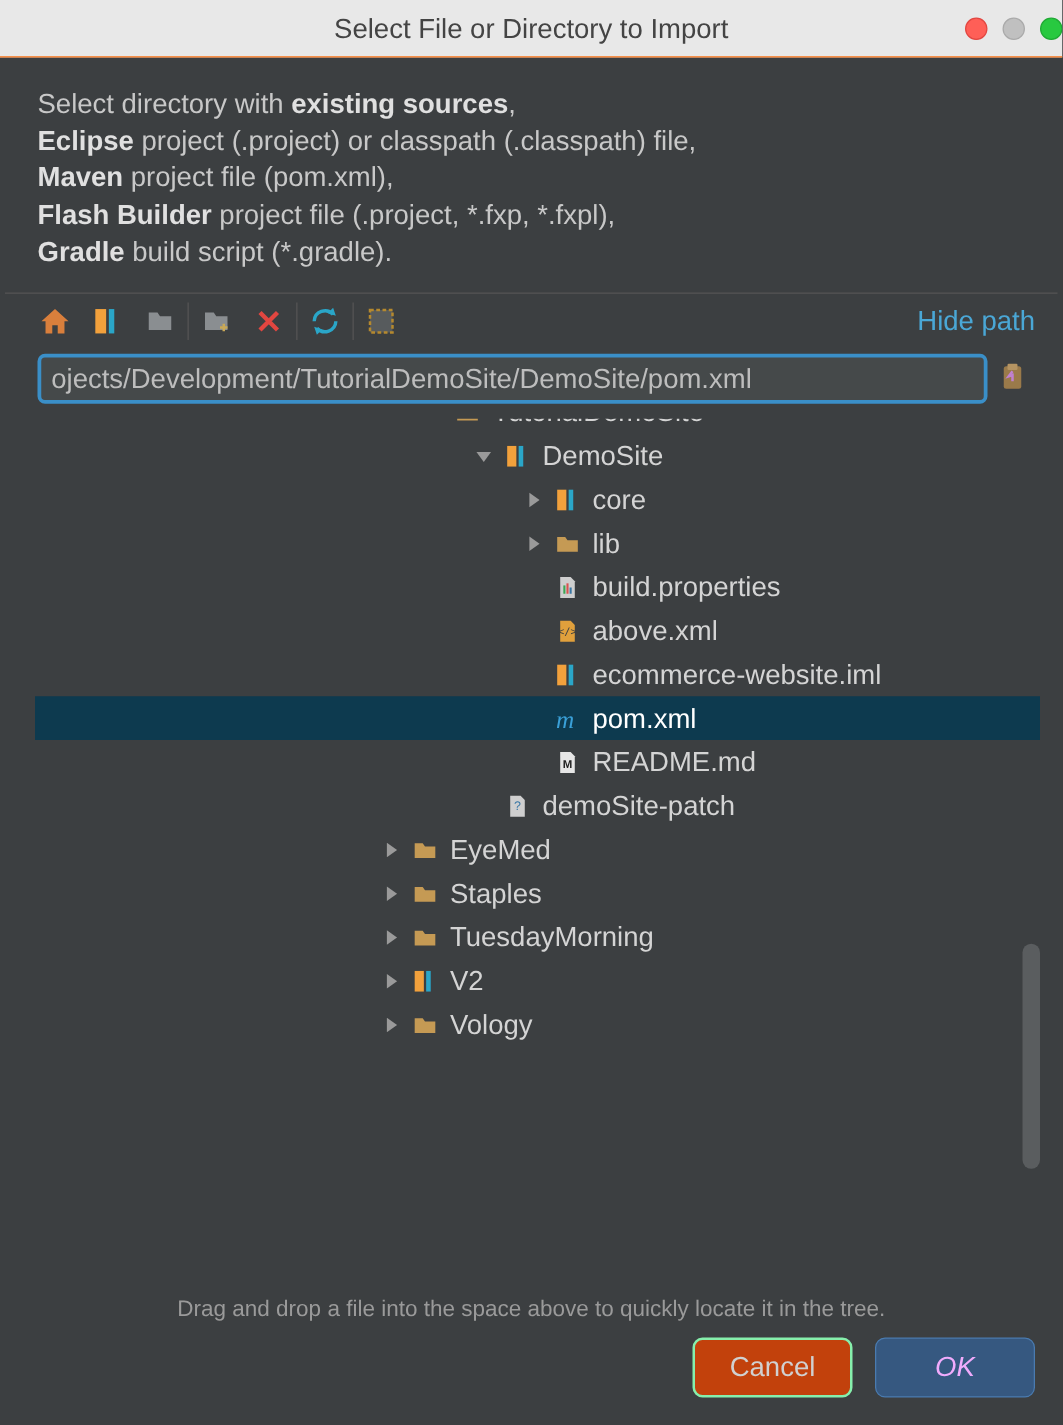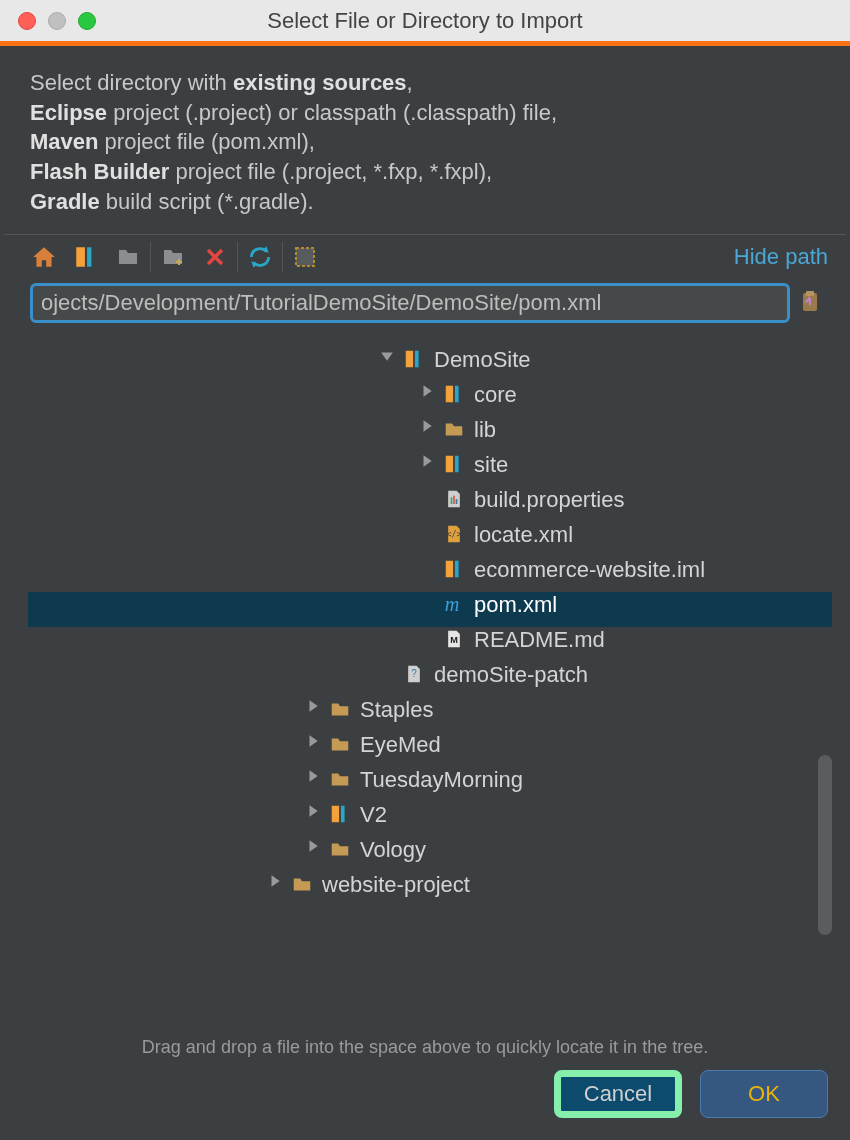--- a/index.html
+++ b/index.html
@@ -13,21 +13,22 @@
     display: flex;
     flex-direction: column;
   }
   
   .titlebar {
     height: 46px;
     background: #e8e8e8;
     display: flex;
     align-items: center;
     position: relative;
-    border-bottom: 5px solid #f97316;
+    border-bottom: 1px solid #f97316;
+    justify-content: flex-end;
   }
   .traffic-lights {
     display: flex;
     gap: 12px;
     padding-left: 18px;
   }
   .traffic-light {
     width: 18px; height: 18px; border-radius: 50%;
   }
   .tl-red { background: #ff5f57; border: 1px solid #e24640; }
@@ -106,20 +107,21 @@
   .tree {
     font-size: 22px;
     color: #d4d4d4;
     padding-top: 2px;
     height: 100%;
     overflow-y: hidden;
     position: relative;
   }
   .tree-row {
     display: flex;
+    align-items: center;
     height: 35px;
     white-space: nowrap;
     cursor: default;
   }
   .tree-row.selected {
     background: #0d3a4f;
     color: #ffffff;
   }
   .indent { display:inline-block; }
   .arrow {
@@ -154,29 +156,30 @@
     display: flex;
     justify-content: flex-end;
     gap: 18px;
     padding: 0 22px 22px 0;
   }
   .btn {
     min-width: 128px;
     height: 48px;
     border-radius: 8px;
     font-size: 22px;
-    border: 7px solid #86efac;
-    background: #0c4a6e;
+    border: 2px solid #86efac;
+    background: #c2410c;
     color: #d0d0d0;
     cursor: pointer;
   }
   .btn.primary {
     background: #365880;
     border: 1px solid #4a7bb0;
-    color: #eab308;
+    color: #f0abfc;
+    font-style: italic;
   }
 </style>
 </head>
 <body>
 
 <div class="titlebar">
   <div class="traffic-lights">
     <div class="traffic-light tl-red"></div>
     <div class="traffic-light tl-amber"></div>
     <div class="traffic-light tl-green"></div>
@@ -315,56 +318,41 @@
         </span>
         <span class="node-icon">
           <svg viewBox="0 0 24 24" width="22" height="22">
             <path fill="#c59a54" d="M3 6h7l2 3h9v10H3z"></path>
           </svg>
         </span>
         <span>lib</span>
       </div>
       <div class="tree-row">
         <span class="indent" style="width:390px"></span>
-        <span class="arrow">
-          <svg viewBox="0 0 12 12" width="14" height="14">
-            <path fill="#9a9a9a" d="M3 1l7 5-7 5z"></path>
-          </svg>
-        </span>
-        <span class="node-icon">
-          <svg viewBox="0 0 24 24" width="22" height="22">
-            <rect x="3" y="3" width="8" height="18" fill="#f2a13c"></rect>
-            <rect x="13" y="3" width="4" height="18" fill="#2aa6c8"></rect>
-          </svg>
-        </span>
-        <span>site</span>
-      </div>
-      <div class="tree-row">
-        <span class="indent" style="width:390px"></span>
         <span class="arrow-blank"></span>
         <span class="node-icon">
           <svg viewBox="0 0 24 24" width="20" height="22">
             <path fill="#cfcfcf" d="M5 2h10l4 4v16H5z"></path>
             <rect x="8" y="10" width="2" height="8" fill="#3aa655"></rect>
             <rect x="11" y="8" width="2" height="10" fill="#d9534f"></rect>
             <rect x="14" y="12" width="2" height="6" fill="#3a78a6"></rect>
           </svg>
         </span>
         <span>build.properties</span>
       </div>
       <div class="tree-row">
         <span class="indent" style="width:390px"></span>
         <span class="arrow-blank"></span>
         <span class="node-icon">
           <svg viewBox="0 0 24 24" width="20" height="22">
             <path fill="#e0a03c" d="M5 2h10l4 4v16H5z"></path>
             <text x="12" y="16" font-size="10" text-anchor="middle" fill="#3c3f41" font-family="monospace">&lt;/&gt;</text>
           </svg>
         </span>
-        <span>locate.xml</span>
+        <span>above.xml</span>
       </div>
       <div class="tree-row">
         <span class="indent" style="width:390px"></span>
         <span class="arrow-blank"></span>
         <span class="node-icon">
           <svg viewBox="0 0 24 24" width="22" height="22">
             <rect x="3" y="3" width="8" height="18" fill="#f2a13c"></rect>
             <rect x="13" y="3" width="4" height="18" fill="#2aa6c8"></rect>
           </svg>
         </span>
@@ -407,35 +395,35 @@
         <span class="arrow">
           <svg viewBox="0 0 12 12" width="14" height="14">
             <path fill="#9a9a9a" d="M3 1l7 5-7 5z"></path>
           </svg>
         </span>
         <span class="node-icon">
           <svg viewBox="0 0 24 24" width="22" height="22">
             <path fill="#c59a54" d="M3 6h7l2 3h9v10H3z"></path>
           </svg>
         </span>
+        <span>EyeMed</span>
+      </div>
+      <div class="tree-row">
+        <span class="indent" style="width:276px"></span>
+        <span class="arrow">
+          <svg viewBox="0 0 12 12" width="14" height="14">
+            <path fill="#9a9a9a" d="M3 1l7 5-7 5z"></path>
+          </svg>
+        </span>
+        <span class="node-icon">
+          <svg viewBox="0 0 24 24" width="22" height="22">
+            <path fill="#c59a54" d="M3 6h7l2 3h9v10H3z"></path>
+          </svg>
+        </span>
         <span>Staples</span>
-      </div>
-      <div class="tree-row">
-        <span class="indent" style="width:276px"></span>
-        <span class="arrow">
-          <svg viewBox="0 0 12 12" width="14" height="14">
-            <path fill="#9a9a9a" d="M3 1l7 5-7 5z"></path>
-          </svg>
-        </span>
-        <span class="node-icon">
-          <svg viewBox="0 0 24 24" width="22" height="22">
-            <path fill="#c59a54" d="M3 6h7l2 3h9v10H3z"></path>
-          </svg>
-        </span>
-        <span>EyeMed</span>
       </div>
       <div class="tree-row">
         <span class="indent" style="width:276px"></span>
         <span class="arrow">
           <svg viewBox="0 0 12 12" width="14" height="14">
             <path fill="#9a9a9a" d="M3 1l7 5-7 5z"></path>
           </svg>
         </span>
         <span class="node-icon">
           <svg viewBox="0 0 24 24" width="22" height="22">
@@ -465,34 +453,20 @@
           <svg viewBox="0 0 12 12" width="14" height="14">
             <path fill="#9a9a9a" d="M3 1l7 5-7 5z"></path>
           </svg>
         </span>
         <span class="node-icon">
           <svg viewBox="0 0 24 24" width="22" height="22">
             <path fill="#c59a54" d="M3 6h7l2 3h9v10H3z"></path>
           </svg>
         </span>
         <span>Vology</span>
-      </div>
-      <div class="tree-row">
-        <span class="indent" style="width:238px"></span>
-        <span class="arrow">
-          <svg viewBox="0 0 12 12" width="14" height="14">
-            <path fill="#9a9a9a" d="M3 1l7 5-7 5z"></path>
-          </svg>
-        </span>
-        <span class="node-icon">
-          <svg viewBox="0 0 24 24" width="22" height="22">
-            <path fill="#c59a54" d="M3 6h7l2 3h9v10H3z"></path>
-          </svg>
-        </span>
-        <span>website-project</span>
       </div>
     </div>
   <div class="scrollbar"></div>
 </div>
 
 <div class="hint">Drag and drop a file into the space above to quickly locate it in the tree.</div>
 
 <div class="button-row">
   <button class="btn">Cancel</button>
   <button class="btn primary">OK</button>

